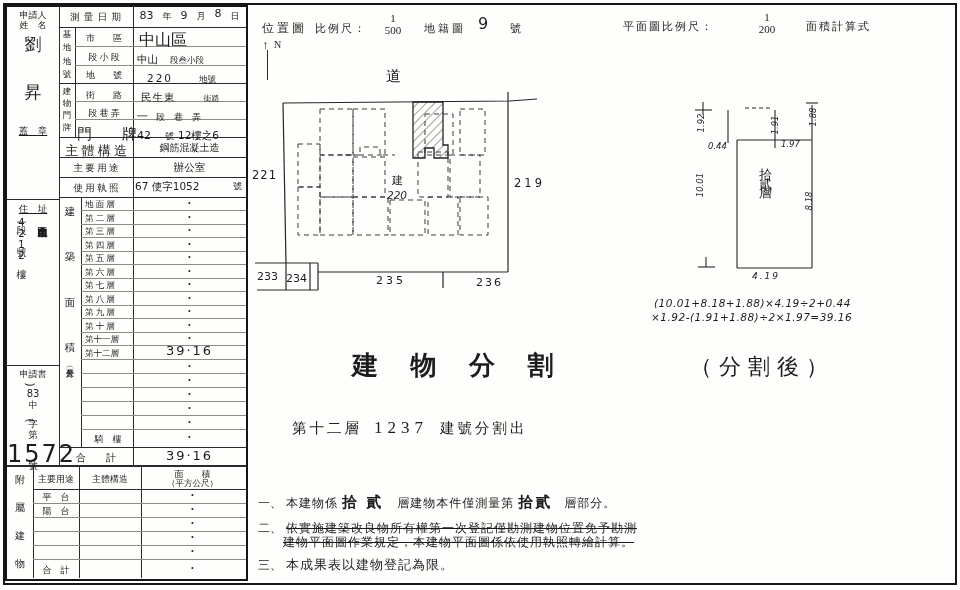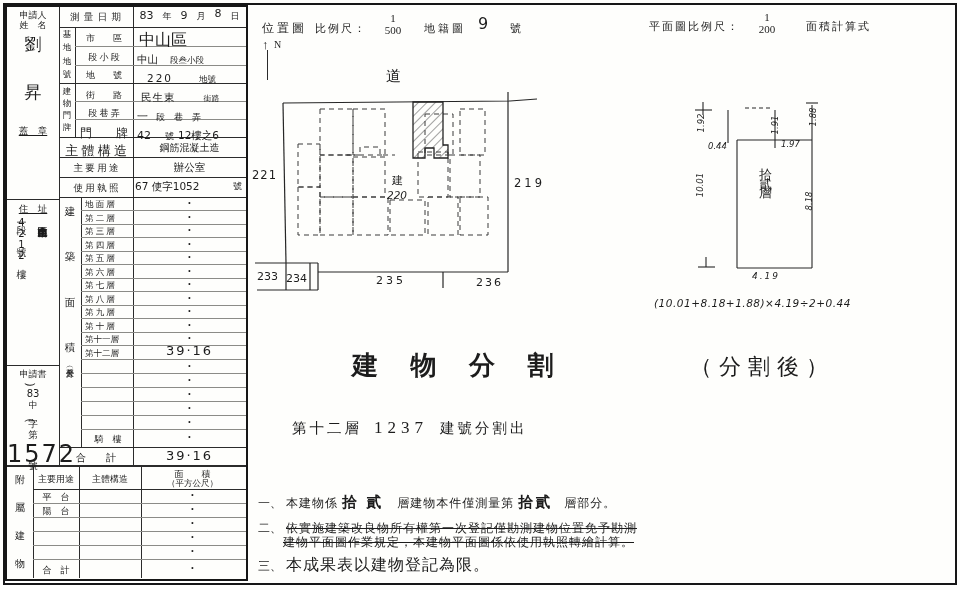--- a/index.html
+++ b/index.html
@@ -131,21 +131,21 @@
     </div>
 
     <div class="abs strip" style="left:52px;top:79px;width:16px;height:48px;font-size:8.5px">
       <span>建</span>
       <span>物</span>
       <span>門</span>
       <span>牌</span>
     </div>
     <div class="abs c nw" style="left:70px;top:82px;width:54px;font-size:9px">街　　路</div>
     <div class="abs c nw" style="left:70px;top:100px;width:54px;font-size:9px">段 巷 弄</div>
-    <div class="abs c nw" style="left:70px;top:118px;width:54px;font-size:12px">門　　牌</div>
+    <div class="abs c nw" style="left:70px;top:118px;width:54px;font-size:15px">門　　牌</div>
     <div class="abs nw" style="left:134px;top:80px;width:103px">
       <span class="hw" style="font-size:10.5px;letter-spacing:1px">民生東</span>
       <span style="font-size:8px;margin-left:24px">街路</span>
       <span class="hw" style="font-size:10.5px"></span>
     </div>
     <div class="abs nw" style="left:130px;top:99px;width:107px">
       <span class="hw" style="font-size:11px">一</span>
       <span style="font-size:9px;margin-left:4px">段　巷　弄</span>
       <span class="hw" style="font-size:10.5px"></span>
     </div>
@@ -291,21 +291,21 @@
 
   <div class="abs hw nw" style="left:252px;top:168px;font-size:11.5px;letter-spacing:1px">221</div>
   <div class="abs hw nw" style="left:514px;top:176px;font-size:11.5px;letter-spacing:3px">219</div>
   <div class="abs hw nw" style="left:257px;top:270px;font-size:11px">233</div>
   <div class="abs hw nw" style="left:286px;top:272px;font-size:11px">234</div>
   <div class="abs hw nw" style="left:376px;top:274px;font-size:11px;letter-spacing:3px">235</div>
   <div class="abs hw nw" style="left:476px;top:276px;font-size:11px;letter-spacing:2px">236</div>
   <div class="abs hw" style="left:392px;top:173px;font-size:11px">建</div>
   <div class="abs hw" style="left:387px;top:189px;font-size:10.5px;font-style:italic">220</div>
 
-  <div class="abs nw" style="left:649px;top:19px;font-size:11px;letter-spacing:2px">平面圖比例尺：</div>
+  <div class="abs nw" style="left:623px;top:19px;font-size:11px;letter-spacing:2px">平面圖比例尺：</div>
   <div class="abs frac" style="left:752px;top:11px;width:30px;font-size:11px">
     <div>1</div>
     <div>200</div>
   </div>
   <div class="abs nw" style="left:806px;top:19px;font-size:11px;letter-spacing:2px">面積計算式</div>
 
   <svg style="left:690px;top:95px" width="150" height="190" viewBox="0 0 150 190">
     <g stroke="#262626" stroke-width="1.1" fill="none">
       <path d="M5,15 H22"></path>
         <path d="M13,7 V20"></path>
@@ -326,20 +326,21 @@
   <span class="abs rot hw nw" style="left:766px;top:120px;font-size:8.5px;font-style:italic">1.91</span>
   <span class="abs rot hw nw" style="left:804px;top:112px;font-size:8.5px;font-style:italic">1.88</span>
   <span class="abs hw nw" style="left:708px;top:141px;font-size:8.5px;font-style:italic">0.44</span>
   <span class="abs hw nw" style="left:781px;top:139px;font-size:8.5px;font-style:italic">1.97</span>
   <span class="abs rot hw nw" style="left:688px;top:180px;font-size:8.5px;font-style:italic">10.01</span>
   <span class="abs rot hw nw" style="left:800px;top:196px;font-size:8.5px;font-style:italic">8.18</span>
   <span class="abs hw nw" style="left:752px;top:271px;font-size:9px;font-style:italic;letter-spacing:2px">4.19</span>
   <div class="abs hw" style="left:756px;top:158px;height:82px;writing-mode:vertical-rl;text-orientation:upright;font-size:13px;letter-spacing:9px">拾貳層</div>
 
   <div class="abs hw nw" style="left:654px;top:297px;font-size:10.5px;font-style:italic;letter-spacing:0.5px">(10.01+8.18+1.88)×4.19÷2+0.44</div>
+  <div class="abs hw nw" style="left:651px;top:311px;font-size:10.5px;font-style:italic;letter-spacing:0.5px">×1.92-(1.91+1.88)÷2×1.97=39.16</div>
 
   <div class="abs nw" style="left:690px;top:352px;font-size:22px;letter-spacing:7px">（分割後）</div>
 
   <div class="abs nw" style="left:352px;top:348px;font-size:26px;letter-spacing:13px;font-weight:600">建 物 分 割</div>
   <div class="abs nw" style="left:292px;top:418px">
     <span style="font-size:14.5px;letter-spacing:3px">第十二層</span>
     <span style="font-size:17px;letter-spacing:5px;margin:0 8px">1237</span>
     <span style="font-size:14.5px;letter-spacing:3px">建號分割出</span>
   </div>
 
@@ -353,16 +354,16 @@
   </div>
   <div class="abs nw" style="left:258px;top:518px">
     <span style="font-size:12px">二、</span>
     <span class="struck" style="font-size:12px;letter-spacing:1px">依實施建築改良物所有權第一次登記僅勘測建物位置免予勘測</span>
   </div>
   <div class="abs nw" style="left:283px;top:532px">
     <span class="struck" style="font-size:12px;letter-spacing:1px">建物平面圖作業規定，本建物平面圖係依使用執照轉繪計算。</span>
   </div>
   <div class="abs nw" style="left:258px;top:555px">
     <span style="font-size:12px">三、</span>
-    <span style="font-size:16px;letter-spacing:1px">本成果表以建物登記為限。</span>
+    <span style="font-size:13px;letter-spacing:1px">本成果表以建物登記為限。</span>
   </div>
 
 </div>
 
 </body></html>

